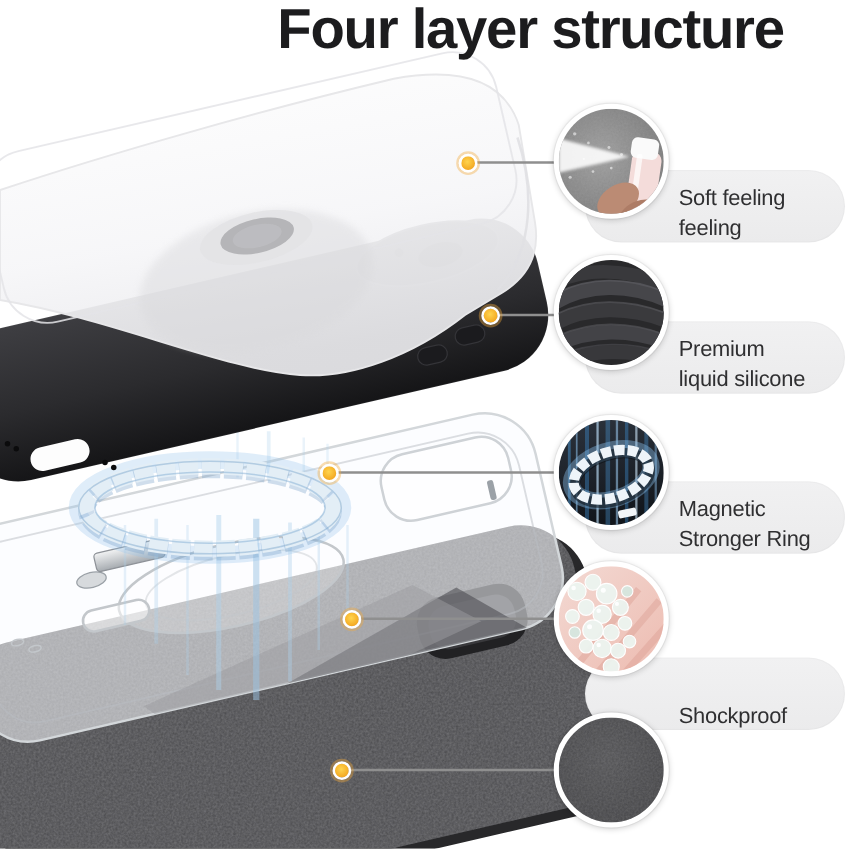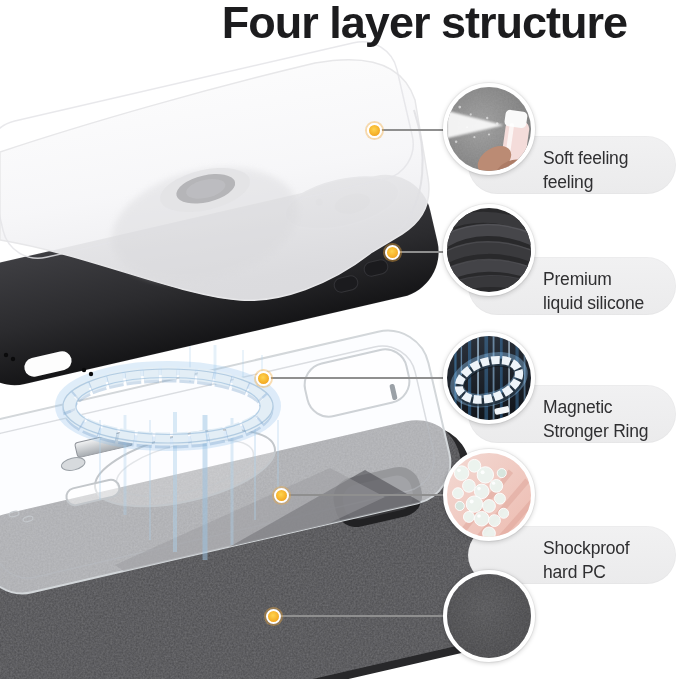--- a/index.html
+++ b/index.html
@@ -185,21 +185,20 @@
   <div class="pill" style="top:221px">
     <span>Premium</span>
     <span>liquid silicone</span>
   </div>
   <div class="pill" style="top:349px">
     <span>Magnetic</span>
     <span>Stronger Ring</span>
   </div>
   <div class="pill" style="top:490px">
     <span>Shockproof</span>
-    <span>hard PC</span>
   </div>
 
   <div class="thumb" style="top:83px">
     <svg viewBox="0 0 92 92">
       <radialGradient id="t1bg" cx="0.4" cy="0.45" r="0.8">
         <stop offset="0" stop-color="#9d9d9d"></stop>
           <stop offset="1" stop-color="#737373"></stop>
       </radialGradient>
       <rect width="92" height="92" fill="url(#t1bg)"></rect>
       <rect width="92" height="92" filter="url(#grain)" opacity="0.25"></rect>

